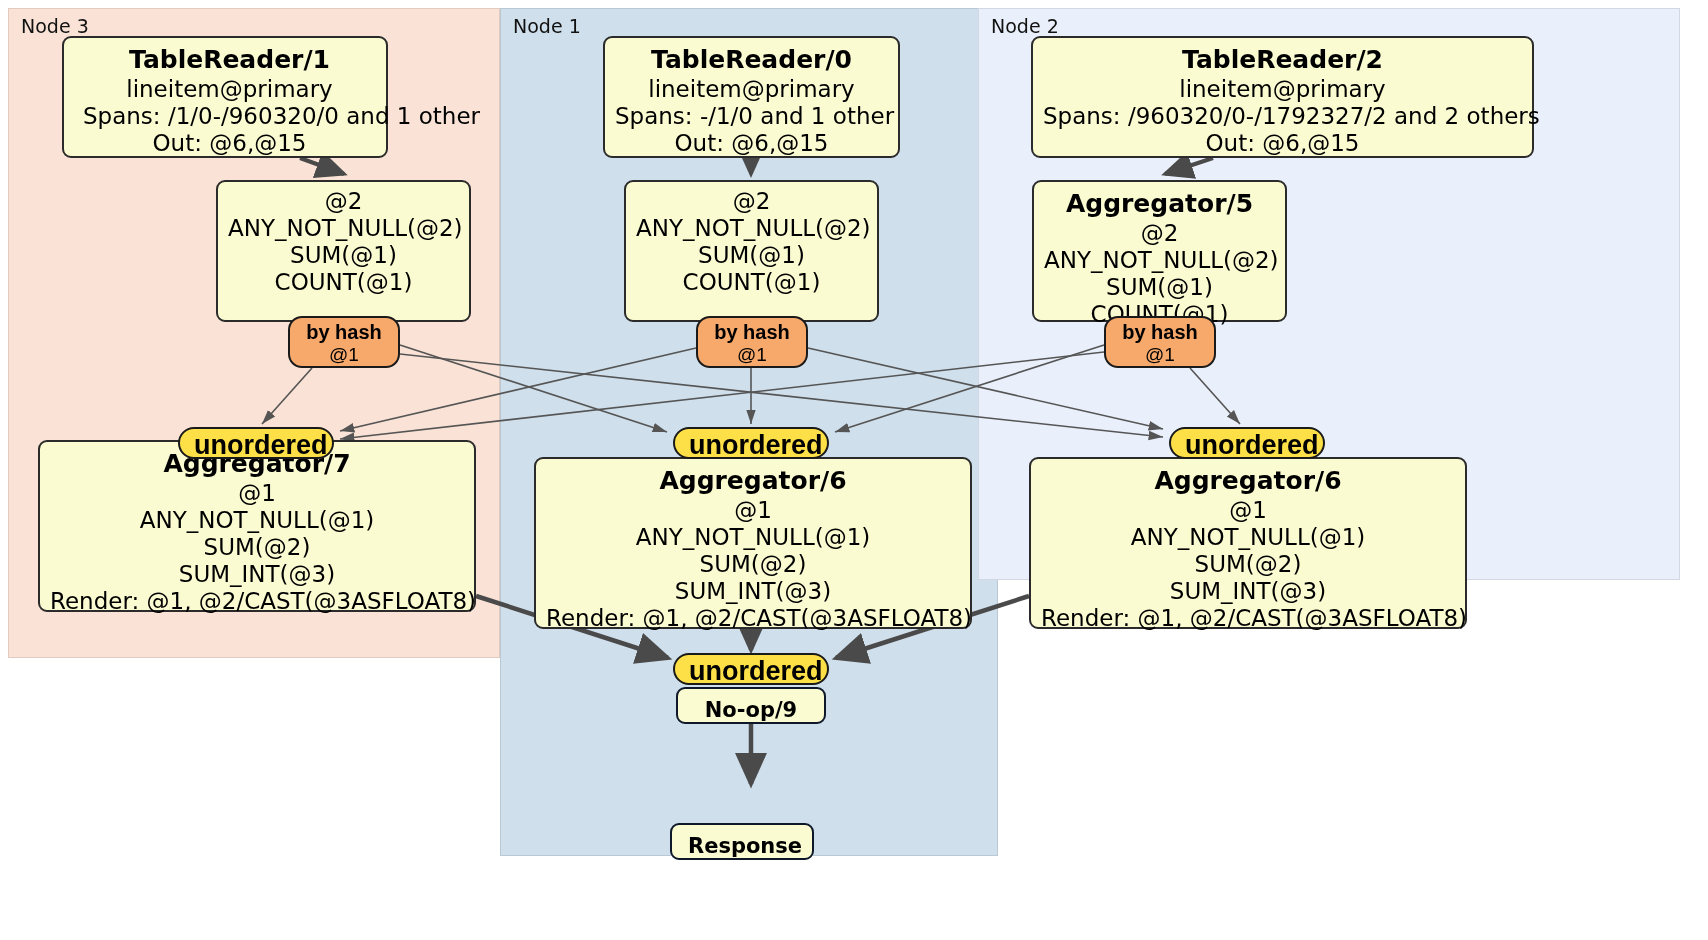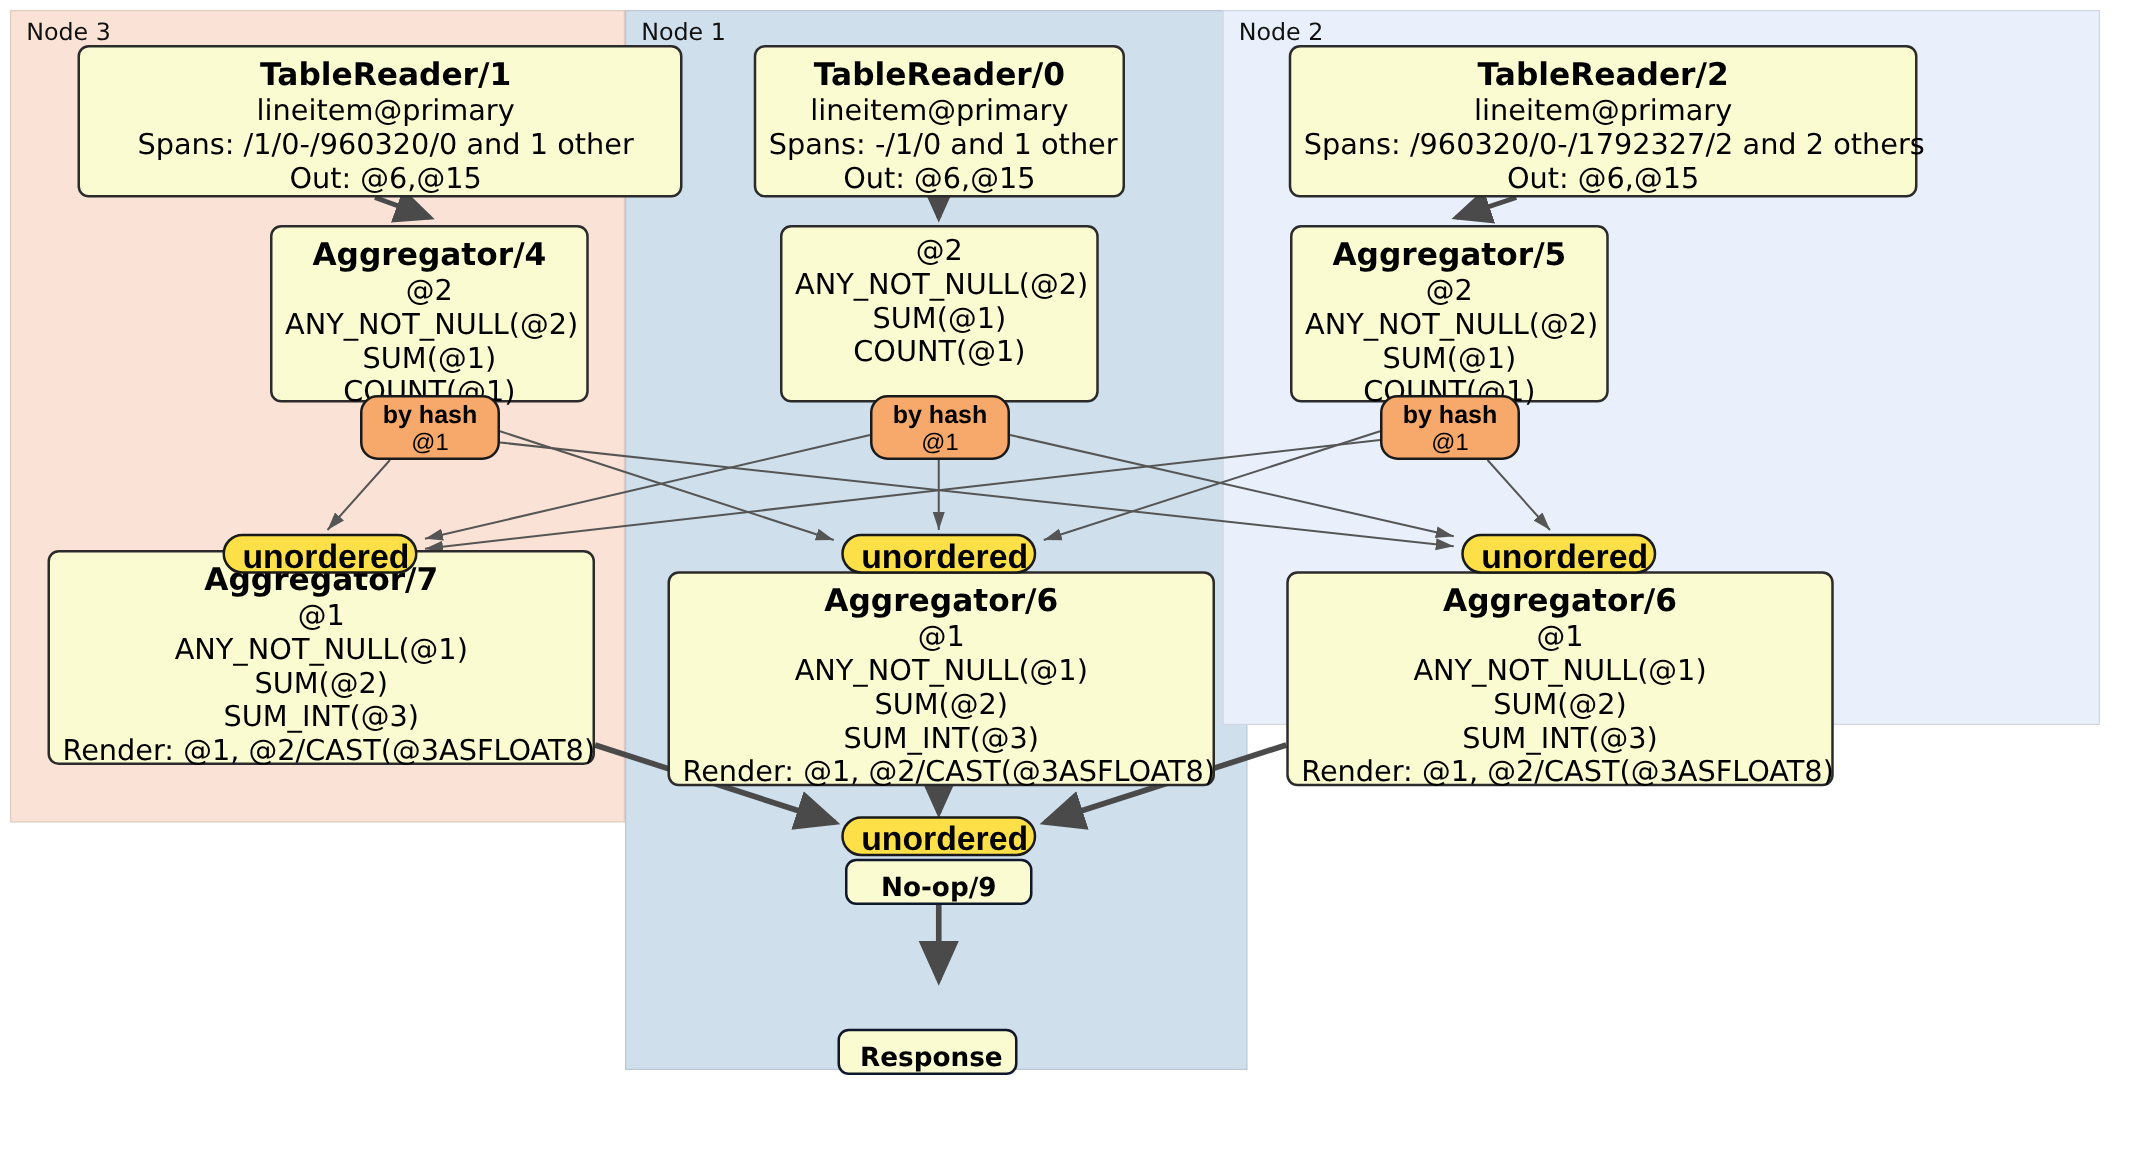--- a/index.html
+++ b/index.html
@@ -148,40 +148,39 @@
     <path d="M 1190 368 L 1240 424" stroke="#555555" stroke-width="1.6" fill="none" marker-end="url(#arrowThin)"></path>
 
     <path d="M 476 596 L 668 658" stroke="#4a4a4a" stroke-width="4.5" fill="none" marker-end="url(#arrowThick)"></path>
     <path d="M 751 629 L 751 650" stroke="#4a4a4a" stroke-width="4.5" fill="none" marker-end="url(#arrowThick)"></path>
     <path d="M 1029 596 L 836 658" stroke="#4a4a4a" stroke-width="4.5" fill="none" marker-end="url(#arrowThick)"></path>
 
     <path d="M 751 724 L 751 784" stroke="#4a4a4a" stroke-width="4.5" fill="none" marker-end="url(#arrowThick)"></path>
   </svg>
 
   <div id="figures">
-      <div class="proc-box" style="left: 62px; top: 36px; width: 484px; height: 122px; padding-left: 19px;">
+      <div class="proc-box" style="left: 62px; top: 36px; width: 326px; height: 122px; padding-left: 19px;">
         <span class="proc-title">TableReader/1</span>
         <span class="proc-line">lineitem@primary</span>
         <span class="proc-line">Spans: /1/0-/960320/0 and 1 other</span>
         <span class="proc-line">Out: @6,@15</span>
       </div>
       <div class="proc-box" style="left: 603px; top: 36px; width: 297px; height: 122px;">
         <span class="proc-title">TableReader/0</span>
         <span class="proc-line">lineitem@primary</span>
         <span class="proc-line">Spans: -/1/0 and 1 other</span>
         <span class="proc-line">Out: @6,@15</span>
       </div>
       <div class="proc-box" style="left: 1031px; top: 36px; width: 503px; height: 122px;">
         <span class="proc-title">TableReader/2</span>
         <span class="proc-line">lineitem@primary</span>
         <span class="proc-line">Spans: /960320/0-/1792327/2 and 2 others</span>
         <span class="proc-line">Out: @6,@15</span>
       </div>
       <div class="proc-box" style="left: 216px; top: 180px; width: 255px; height: 142px;">
-        <span class="proc-title">Aggregator/4</span>
         <span class="proc-line">@2</span>
         <span class="proc-line">ANY_NOT_NULL(@2)</span>
         <span class="proc-line">SUM(@1)</span>
         <span class="proc-line">COUNT(@1)</span>
       </div>
       <div class="proc-box" style="left: 624px; top: 180px; width: 255px; height: 142px;">
         <span class="proc-line">@2</span>
         <span class="proc-line">ANY_NOT_NULL(@2)</span>
         <span class="proc-line">SUM(@1)</span>
         <span class="proc-line">COUNT(@1)</span>

